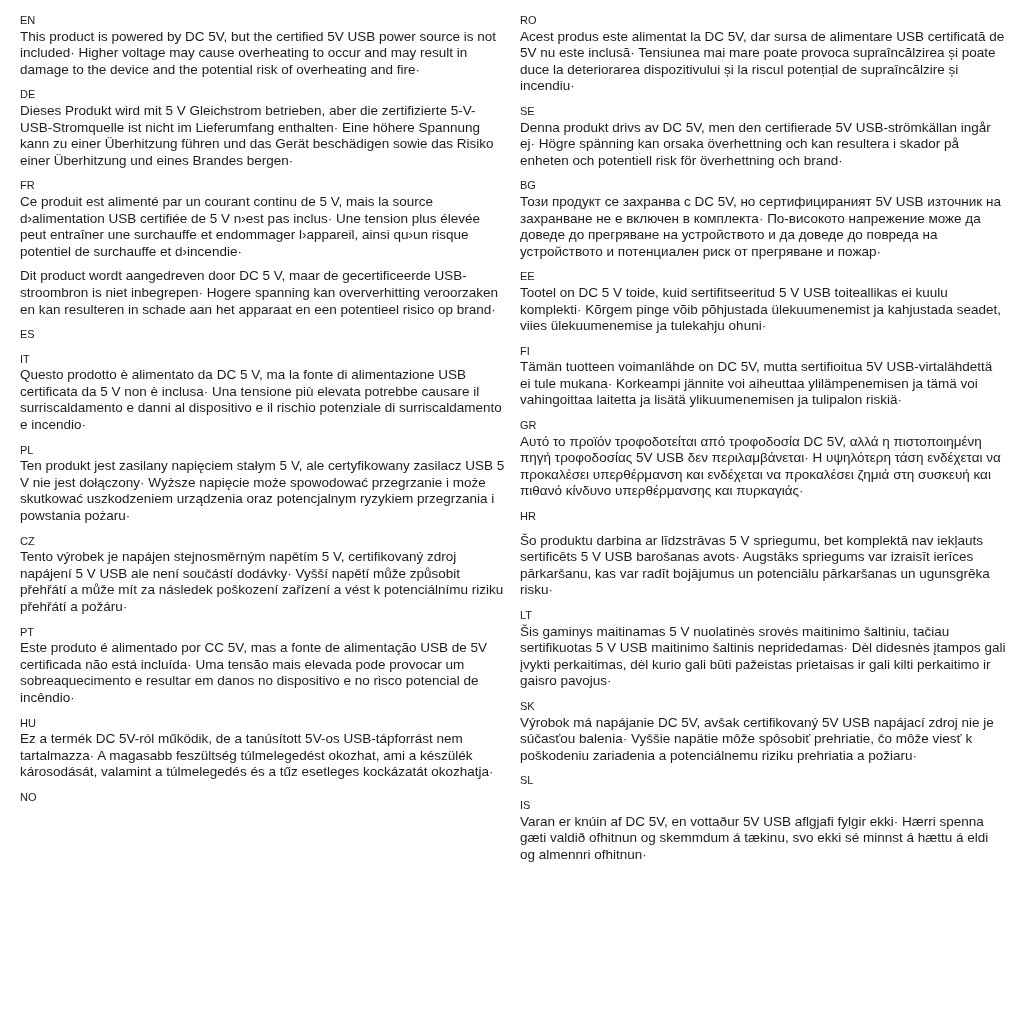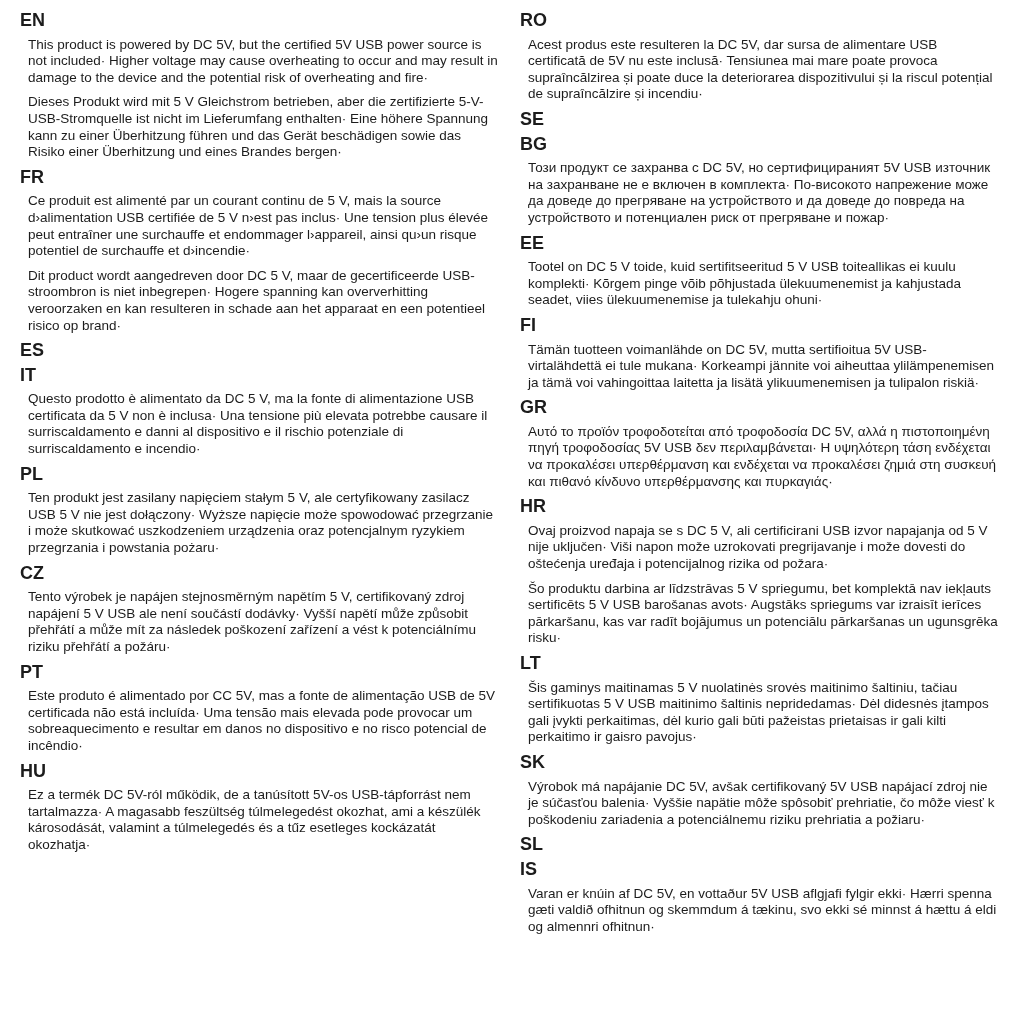--- a/index.html
+++ b/index.html
@@ -22,44 +22,45 @@
     background: #ffffff;
   }
   .col {
     width: 486px;
     flex: 0 0 486px;
   }
   .lang {
     margin: 0 0 8px 0;
   }
   .code {
-    font-size: 18px;
+    font-size: 11px;
     line-height: 16.6px;
-    font-weight: 700;
+    font-weight: 400;
   }
   .txt {
-    margin: 8px;
+    margin: 0;
     font-size: 13.5px;
     line-height: 16.6px;
     font-weight: 400;
   }
 </style>
 </head>
 <body>
 
 <div class="page">
 
   <div class="col">
 
     <section class="lang">
       <div class="code">EN</div>
       <p class="txt">This product is powered by DC 5V, but the certified 5V USB power source is not included· Higher voltage may cause overheating to occur and may result in damage to the device and the potential risk of overheating and fire·</p>
     </section>
 
     <section class="lang">
+      <div class="code">DE</div>
       <p class="txt">Dieses Produkt wird mit 5 V Gleichstrom betrieben, aber die zertifizierte 5-V-USB-Stromquelle ist nicht im Lieferumfang enthalten· Eine höhere Spannung kann zu einer Überhitzung führen und das Gerät beschädigen sowie das Risiko einer Überhitzung und eines Brandes bergen·</p>
     </section>
 
     <section class="lang">
       <div class="code">FR</div>
       <p class="txt">Ce produit est alimenté par un courant continu de 5 V, mais la source d›alimentation USB certifiée de 5 V n›est pas inclus· Une tension plus élevée peut entraîner une surchauffe et endommager l›appareil, ainsi qu›un risque potentiel de surchauffe et d›incendie·</p>
     </section>
 
     <section class="lang">
       <p class="txt">Dit product wordt aangedreven door DC 5 V, maar de gecertificeerde USB-stroombron is niet inbegrepen· Hogere spanning kan oververhitting veroorzaken en kan resulteren in schade aan het apparaat en een potentieel risico op brand·</p>
@@ -89,33 +90,35 @@
       <div class="code">PT</div>
       <p class="txt">Este produto é alimentado por CC 5V, mas a fonte de alimentação USB de 5V certificada não está incluída· Uma tensão mais elevada pode provocar um sobreaquecimento e resultar em danos no dispositivo e no risco potencial de incêndio·</p>
     </section>
 
     <section class="lang">
       <div class="code">HU</div>
       <p class="txt">Ez a termék DC 5V-ról működik, de a tanúsított 5V-os USB-tápforrást nem tartalmazza· A magasabb feszültség túlmelegedést okozhat, ami a készülék károsodását, valamint a túlmelegedés és a tűz esetleges kockázatát okozhatja·</p>
     </section>
 
     <section class="lang">
+      <div class="code">NO</div>
     </section>
 
   </div>
 
   <div class="col">
 
     <section class="lang">
       <div class="code">RO</div>
-      <p class="txt">Acest produs este resulteren la DC 5V, dar sursa de alimentare USB certificată de 5V nu este inclusă· Tensiunea mai mare poate provoca supraîncălzirea și poate duce la deteriorarea dispozitivului și la riscul potențial de supraîncălzire și incendiu·</p>
+      <p class="txt">Acest produs este alimentat la DC 5V, dar sursa de alimentare USB certificată de 5V nu este inclusă· Tensiunea mai mare poate provoca supraîncălzirea și poate duce la deteriorarea dispozitivului și la riscul potențial de supraîncălzire și incendiu·</p>
     </section>
 
     <section class="lang">
       <div class="code">SE</div>
+      <p class="txt">Denna produkt drivs av DC 5V, men den certifierade 5V USB-strömkällan ingår ej· Högre spänning kan orsaka överhettning och kan resultera i skador på enheten och potentiell risk för överhettning och brand·</p>
     </section>
 
     <section class="lang">
       <div class="code">BG</div>
       <p class="txt">Този продукт се захранва с DC 5V, но сертифицираният 5V USB източник на захранване не е включен в комплекта· По-високото напрежение може да доведе до прегряване на устройството и да доведе до повреда на устройството и потенциален риск от прегряване и пожар·</p>
     </section>
 
     <section class="lang">
       <div class="code">EE</div>
       <p class="txt">Tootel on DC 5 V toide, kuid sertifitseeritud 5 V USB toiteallikas ei kuulu komplekti· Kõrgem pinge võib põhjustada ülekuumenemist ja kahjustada seadet, viies ülekuumenemise ja tulekahju ohuni·</p>
@@ -126,21 +129,20 @@
       <p class="txt">Tämän tuotteen voimanlähde on DC 5V, mutta sertifioitua 5V USB-virtalähdettä ei tule mukana· Korkeampi jännite voi aiheuttaa ylilämpenemisen ja tämä voi vahingoittaa laitetta ja lisätä ylikuumenemisen ja tulipalon riskiä·</p>
     </section>
 
     <section class="lang">
       <div class="code">GR</div>
       <p class="txt">Αυτό το προϊόν τροφοδοτείται από τροφοδοσία DC 5V, αλλά η πιστοποιημένη πηγή τροφοδοσίας 5V USB δεν περιλαμβάνεται· Η υψηλότερη τάση ενδέχεται να προκαλέσει υπερθέρμανση και ενδέχεται να προκαλέσει ζημιά στη συσκευή και πιθανό κίνδυνο υπερθέρμανσης και πυρκαγιάς·</p>
     </section>
 
     <section class="lang">
       <div class="code">HR</div>
-      <p class="txt">Ovaj proizvod napaja se s DC 5 V, ali certificirani USB izvor napajanja od 5 V nije uključen· Viši napon može uzrokovati pregrijavanje i može dovesti do oštećenja uređaja i potencijalnog rizika od požara·</p>
     </section>
 
     <section class="lang">
       <p class="txt">Šo produktu darbina ar līdzstrāvas 5 V spriegumu, bet komplektā nav iekļauts sertificēts 5 V USB barošanas avots· Augstāks spriegums var izraisīt ierīces pārkaršanu, kas var radīt bojājumus un potenciālu pārkaršanas un ugunsgrēka risku·</p>
     </section>
 
     <section class="lang">
       <div class="code">LT</div>
       <p class="txt">Šis gaminys maitinamas 5 V nuolatinės srovės maitinimo šaltiniu, tačiau sertifikuotas 5 V USB maitinimo šaltinis nepridedamas· Dėl didesnės įtampos gali įvykti perkaitimas, dėl kurio gali būti pažeistas prietaisas ir gali kilti perkaitimo ir gaisro pavojus·</p>
     </section>

